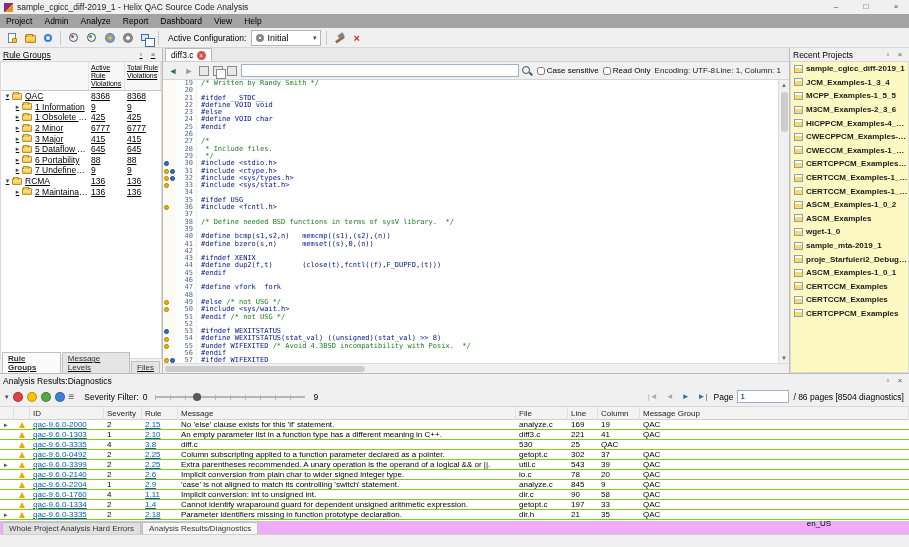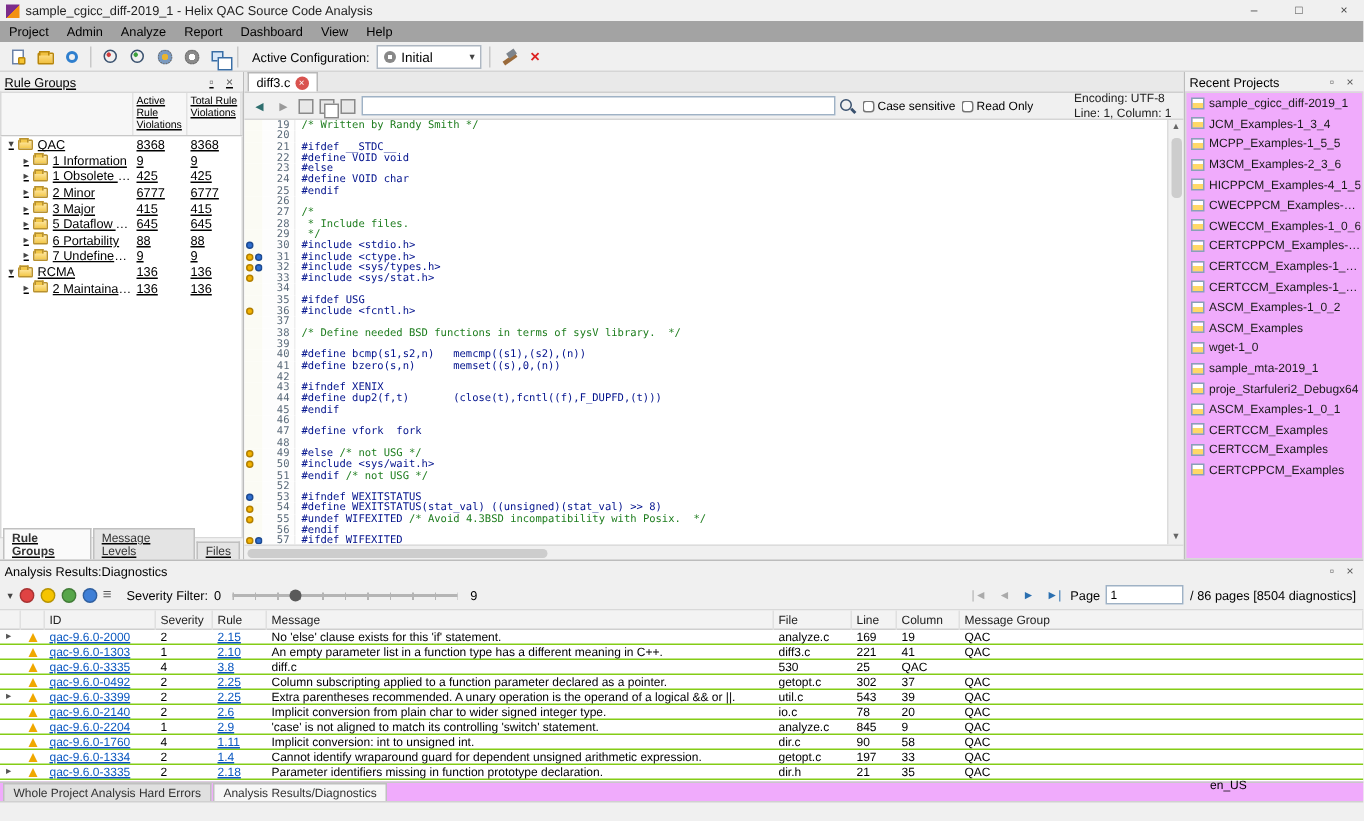--- a/index.html
+++ b/index.html
@@ -71,41 +71,41 @@
   .ed-ic.gray { color:#9a9a9a; }
   .mini-sq { width:10px; height:10px; border:1px solid #8a8a8a; background:#e8e8e8; position:relative; }
   .mini-sq.copy:after { content:""; position:absolute; left:2px; top:2px; width:8px; height:8px; border:1px solid #8a8a8a; background:#fff; }
   .search-wrap { display:flex; align-items:center; flex:1; max-width:330px; gap:2px; }
   .search-input { flex:1; height:13px; border:1px solid #9fb2c5; font-size:8px; padding:0 2px; font-family:"Liberation Sans",sans-serif; }
   .mag { width:12px; height:12px; position:relative; flex:none; }
   .mag:before { content:""; position:absolute; left:1px; top:1px; width:6px; height:6px; border:1.5px solid #38506e; border-radius:50%; }
   .mag:after { content:""; position:absolute; left:8px; top:8px; width:4px; height:1.6px; background:#38506e; transform:rotate(45deg); }
   .cb-group { display:flex; align-items:center; gap:2px; font-size:8px; }
   .cb-group input { width:8px; height:8px; margin:0; }
-  .ed-status { margin-left:auto; display:flex; gap:1px; font-size:8px; color:#222; padding-right:4px; white-space:nowrap;flex-direction:column; }
+  .ed-status { margin-left:auto; display:flex; gap:1px; font-size:8px; color:#222; padding-right:4px; white-space:nowrap; }
   .editor-body { flex:1; display:flex; min-height:0; }
   .code-scroll { flex:1; overflow:hidden; background:#fff; }
   .code-row { display:flex; height:7.3px; line-height:7.3px; font-family:"DejaVu Sans Mono", monospace; font-size:7px; white-space:pre; }
   .code-row .g { width:12px; flex:none; display:flex; align-items:center; gap:1px; padding-left:1px; background:#fbfbf4; }
   .dot { width:5px; height:5px; border-radius:50%; display:inline-block; }
   .dw { background:#f2b200; border:0.5px solid #b27f00; }
   .di { background:#2f6fd0; border:0.5px solid #1d4a92; }
   .code-row .n { width:22px; flex:none; text-align:right; padding-right:3px; color:#5a6a7a; background:#fdfdfd; border-right:1px solid #eee; }
   .code-row .t { padding-left:4px; }
   .k { color:#00118c; }
   .c { color:#1e7d1e; }
   .vscroll { width:11px; flex:none; background:#f0f0f0; border-left:1px solid #dcdcdc; display:flex; flex-direction:column; align-items:center; }
   .vscroll .sarrow { font-size:6px; color:#666; height:10px; line-height:10px; }
   .vscroll .thumb { width:7px; height:40px; background:#cdcdcd; border-radius:3px; margin-top:2px; }
   .vscroll .sarrow.bottom { margin-top:auto; }
   .hscroll { height:10px; flex:none; background:#f0f0f0; border-top:1px solid #dcdcdc; display:flex; align-items:center; padding:0 2px; }
   .hscroll .thumb { width:200px; height:6px; background:#cdcdcd; border-radius:3px; }
   
   .right-panel { width:119px; flex:none; display:flex; flex-direction:column; background:#f0f0f0; }
-  .proj-list { flex:1; background:#f0abfc; border:1px solid #d9d9d9; overflow:hidden; }
+  .proj-list { flex:1; background:#fef9c3; border:1px solid #d9d9d9; overflow:hidden;font-weight:bold; }
   .proj-item { display:flex; align-items:center; gap:3px; height:13.6px; padding-left:3px; white-space:nowrap; }
   .proj-icon { width:9px; height:8px; flex:none; background:linear-gradient(#fff 40%, #ffd867 40%); border:1px solid #8aa0b8; }
   .proj-label { font-size:8px; color:#1a1a1a; overflow:hidden; text-overflow:ellipsis; }
   
   .bottom-panel { height:148px; flex:none; display:flex; flex-direction:column; border-top:1px solid #bcbcbc; background:#f0f0f0; }
   .diag-toolbar { height:20px; display:flex; align-items:center; gap:4px; padding:0 5px; flex:none; border-bottom:1px solid #d9d9d9; }
   .circ { width:10px; height:10px; border-radius:50%; flex:none; border:1px solid rgba(0,0,0,.25); }
   .c-red { background:#e04343; } .c-yellow { background:#f5c400; } .c-green { background:#57a64a; } .c-blue { background:#3f7fd6; }
   .dd-caret { font-size:7px; color:#444; }
   .list-ic { font-size:10px; color:#555; }

